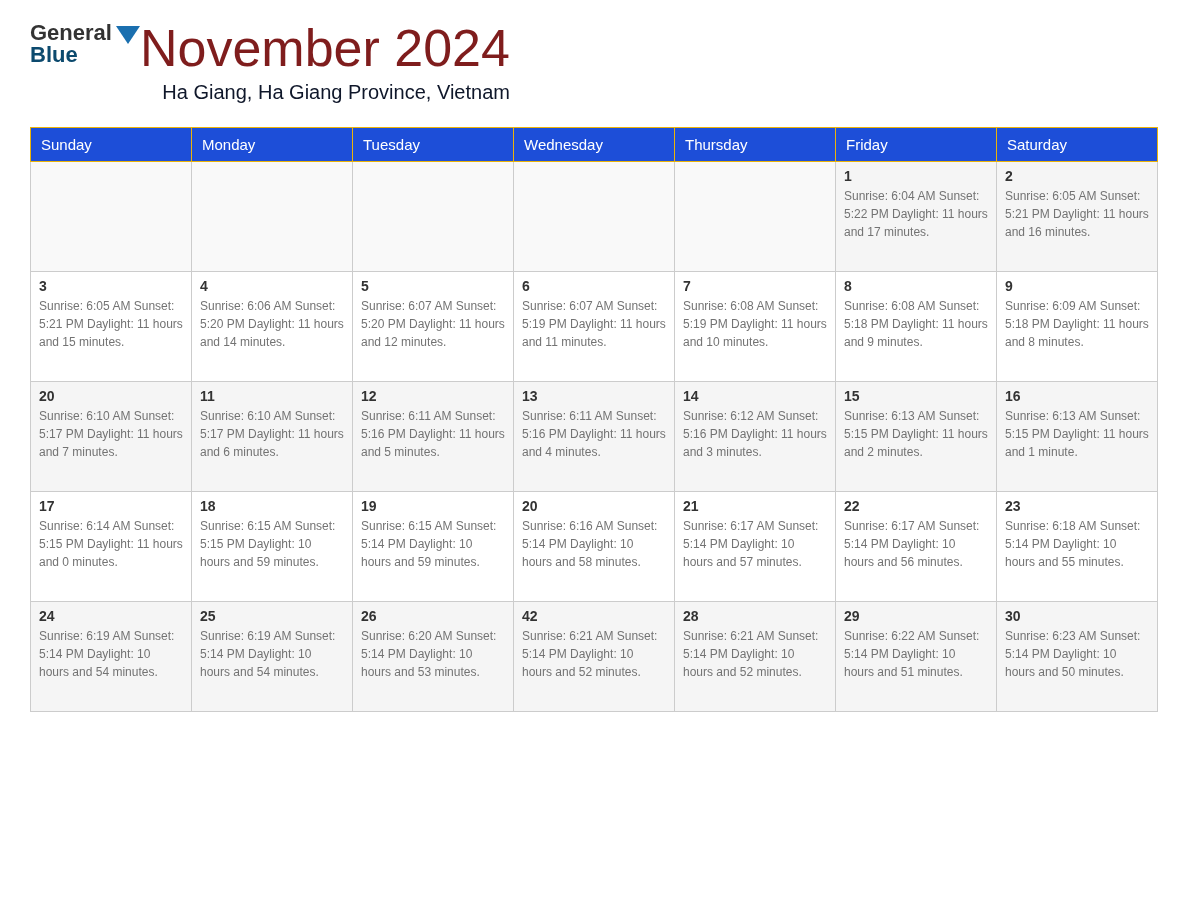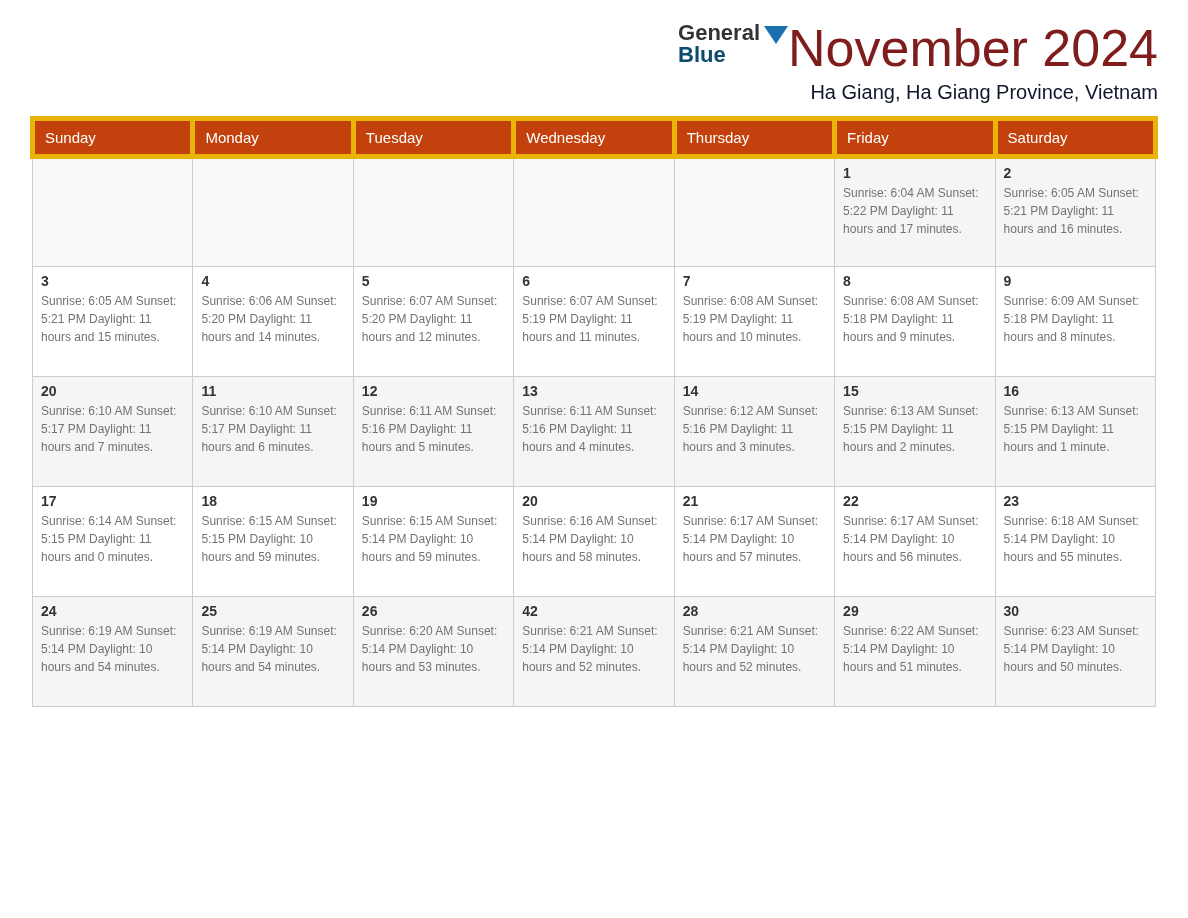--- a/index.html
+++ b/index.html
@@ -6,23 +6,23 @@
     body {
       font-family: Arial, sans-serif;
       background: #fff;
       color: #333;
       padding: 20px 30px;
       width: 1188px;
       min-height: 918px;
     }
     .header {
       display: flex;
-      justify-content: flex-end;
+      justify-content: flex-start;
       align-items: flex-start;
-      margin-bottom: 12px;
+      margin-bottom: 23px;
     }
     .logo {
       display: flex;
       flex-direction: column;
       align-items: flex-start;
     }
     .logo-top {
       display: flex;
       align-items: center;
     }
@@ -59,27 +59,27 @@
       font-size: 20px;
       color: #0f172a;
       margin-top: 4px;
     }
     .calendar {
       width: 100%;
       border-collapse: collapse;
       margin-top: 10px;
     }
     .calendar th {
-      background-color: #c2410c;
+      background-color: #1d4ed8;
       color: #fff;
       font-size: 15px;
       font-weight: normal;
       padding: 8px 10px;
       text-align: left;
-      border: 5px solid #eab308;
+      border: 1px solid #eab308;
     }
     .calendar td {
       vertical-align: top;
       padding: 6px 8px;
       border: 1px solid #ccc;
       width: 14.28%;
       height: 110px;
       font-size: 12.5px;
       color: #333;
       background: #fff;

